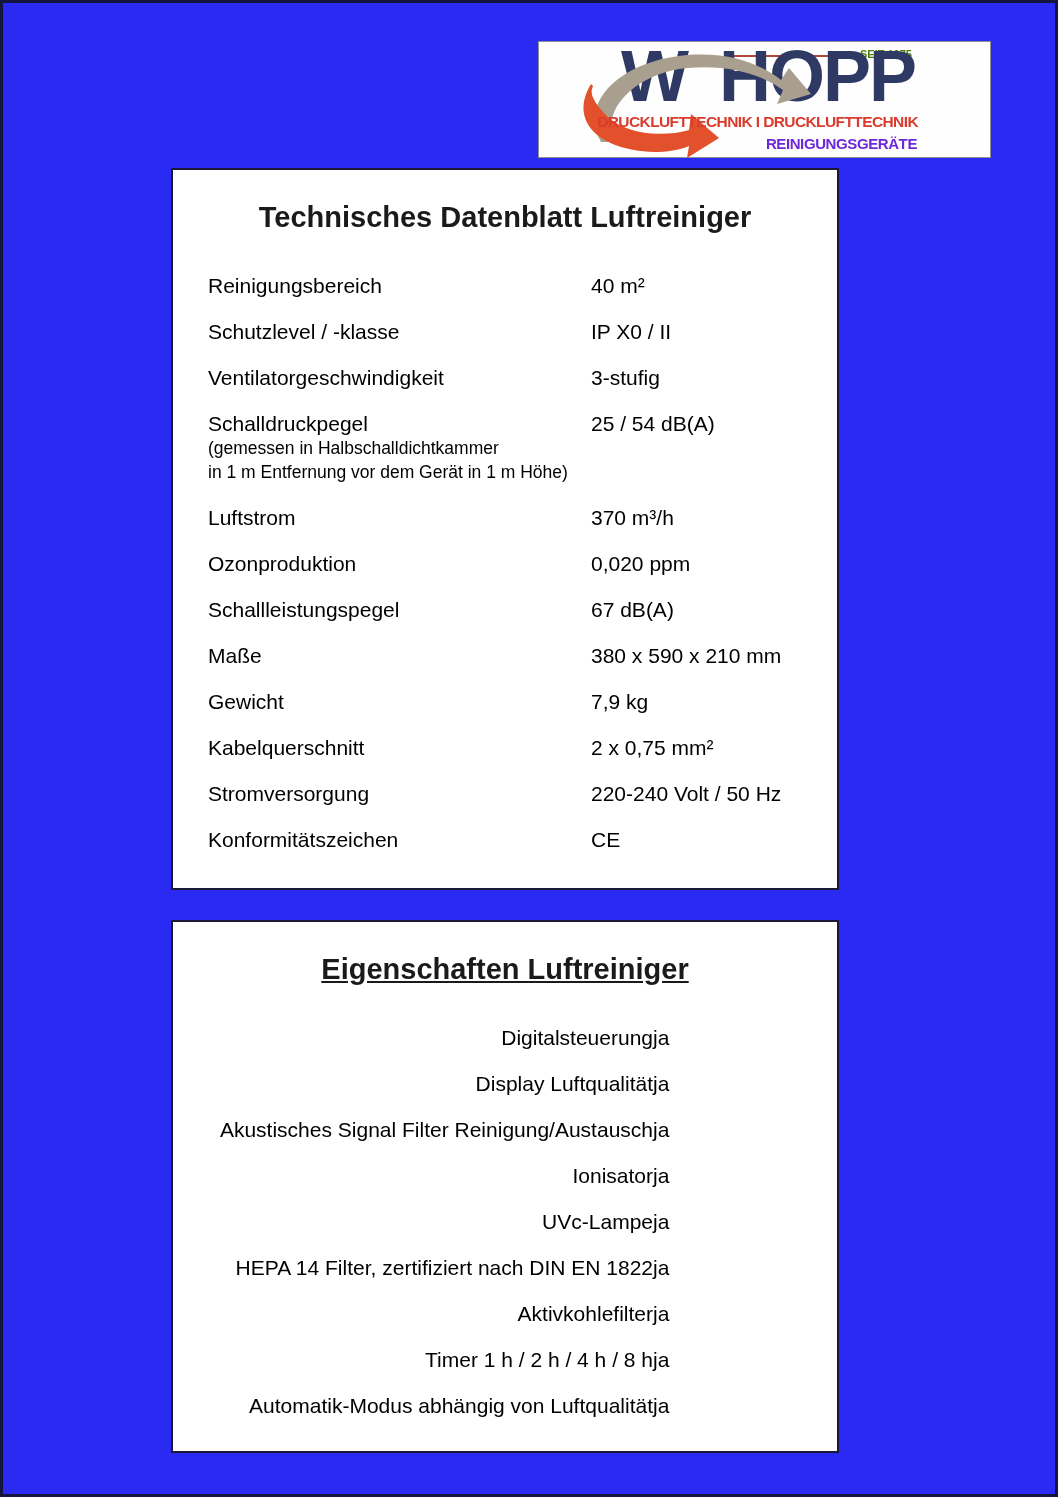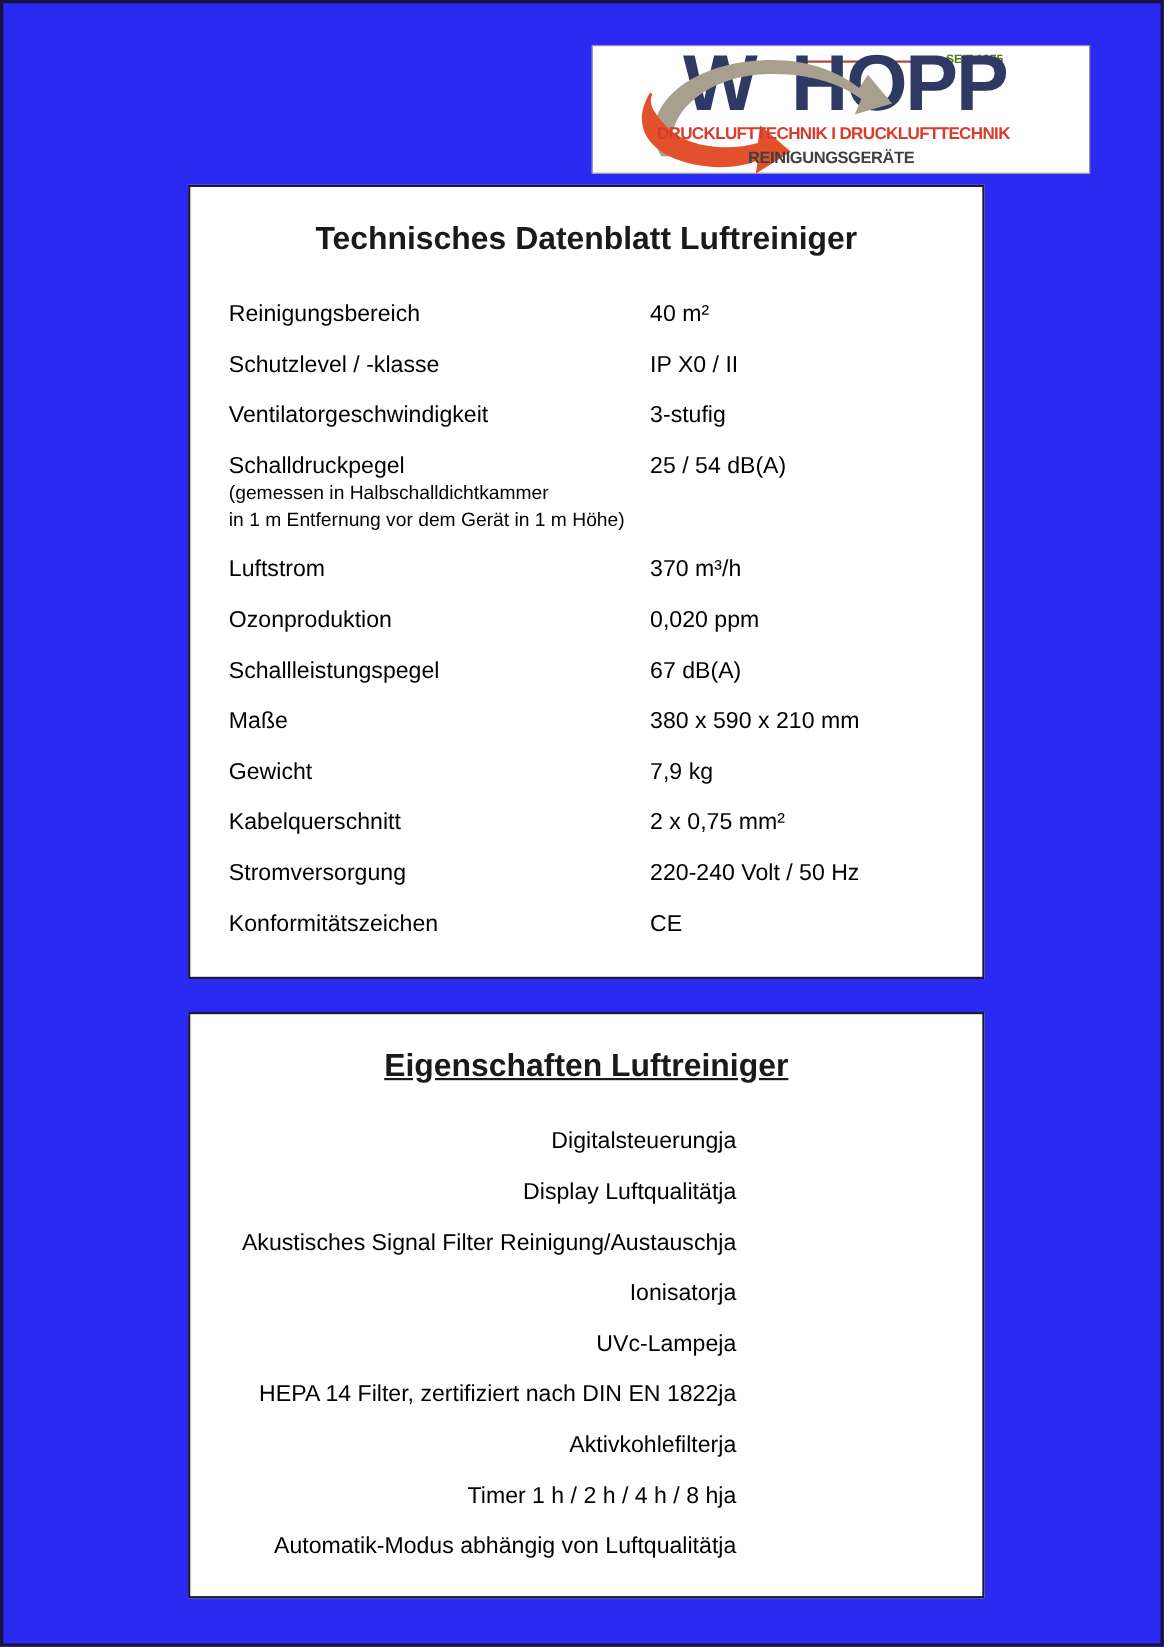--- a/index.html
+++ b/index.html
@@ -39,28 +39,28 @@
   .seit-line{
     position:absolute;left:186px;top:13px;width:131px;height:2px;background:#B0453C;
   }
   .tagline1{
     position:absolute;right:72px;top:71px;
     font-size:15.5px;font-weight:bold;color:#D93B2C;
     letter-spacing:-0.6px;white-space:nowrap;
   }
   .tagline2{
     position:absolute;left:141px;top:93px;width:237px;
-    text-align:left;
-    font-size:15px;font-weight:bold;color:#404040;
+    text-align:right;
+    font-size:15px;font-weight:bold;color:#6d28d9;
     letter-spacing:-0.4px;white-space:nowrap;
   }
 
   
   .panel{
-    position:absolute;left:168px;width:724px;
+    position:absolute;left:168px;width:668px;
     background:#FFFFFF;
     border:2px solid #1A1A38;
     box-sizing:border-box;
     color:#000;
   }
   .panel-spec{top:165px;height:722px;}
   .panel-feat{top:917px;height:533px;}
   .panel-title{
     margin:30px 10px 21px 10px;
     text-align:center;

